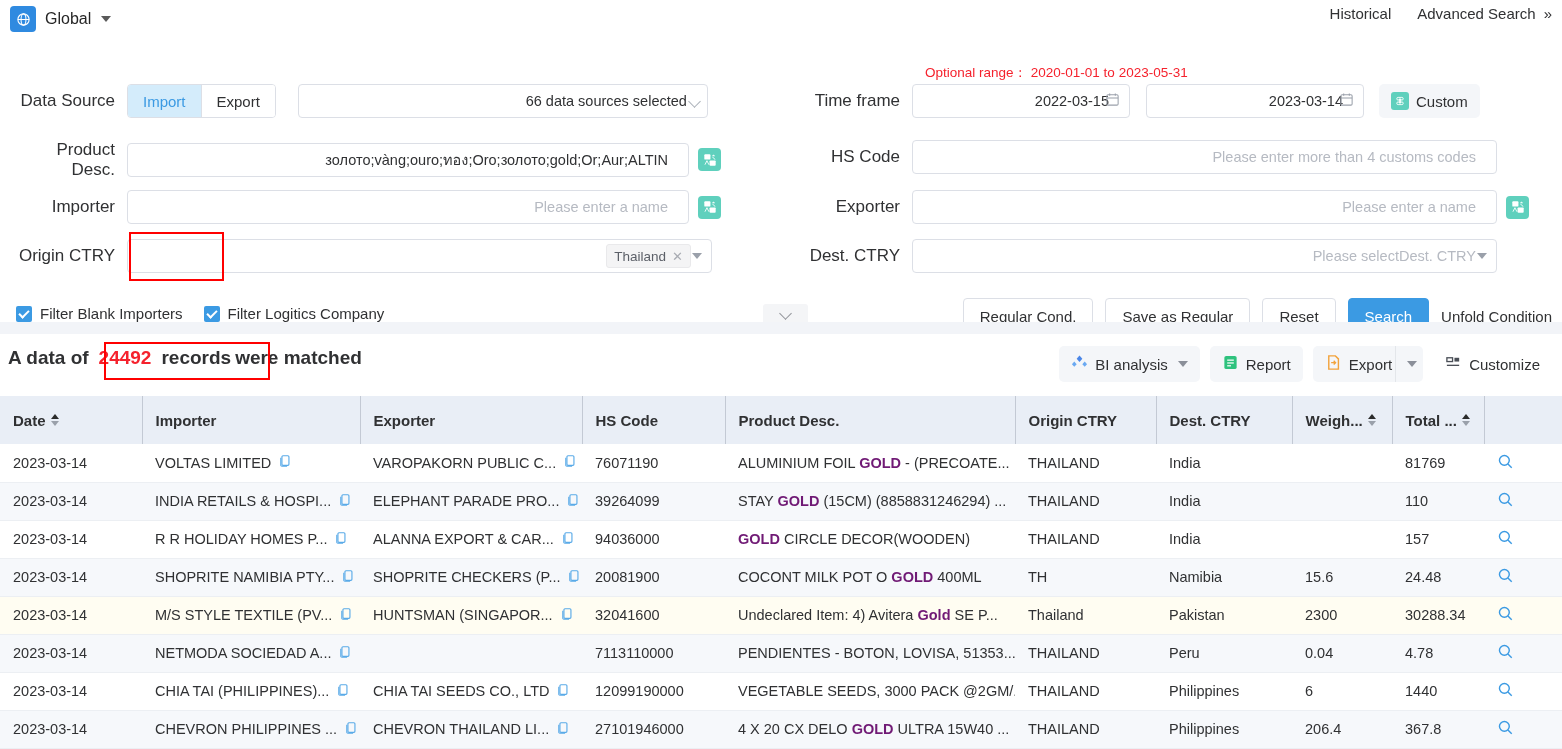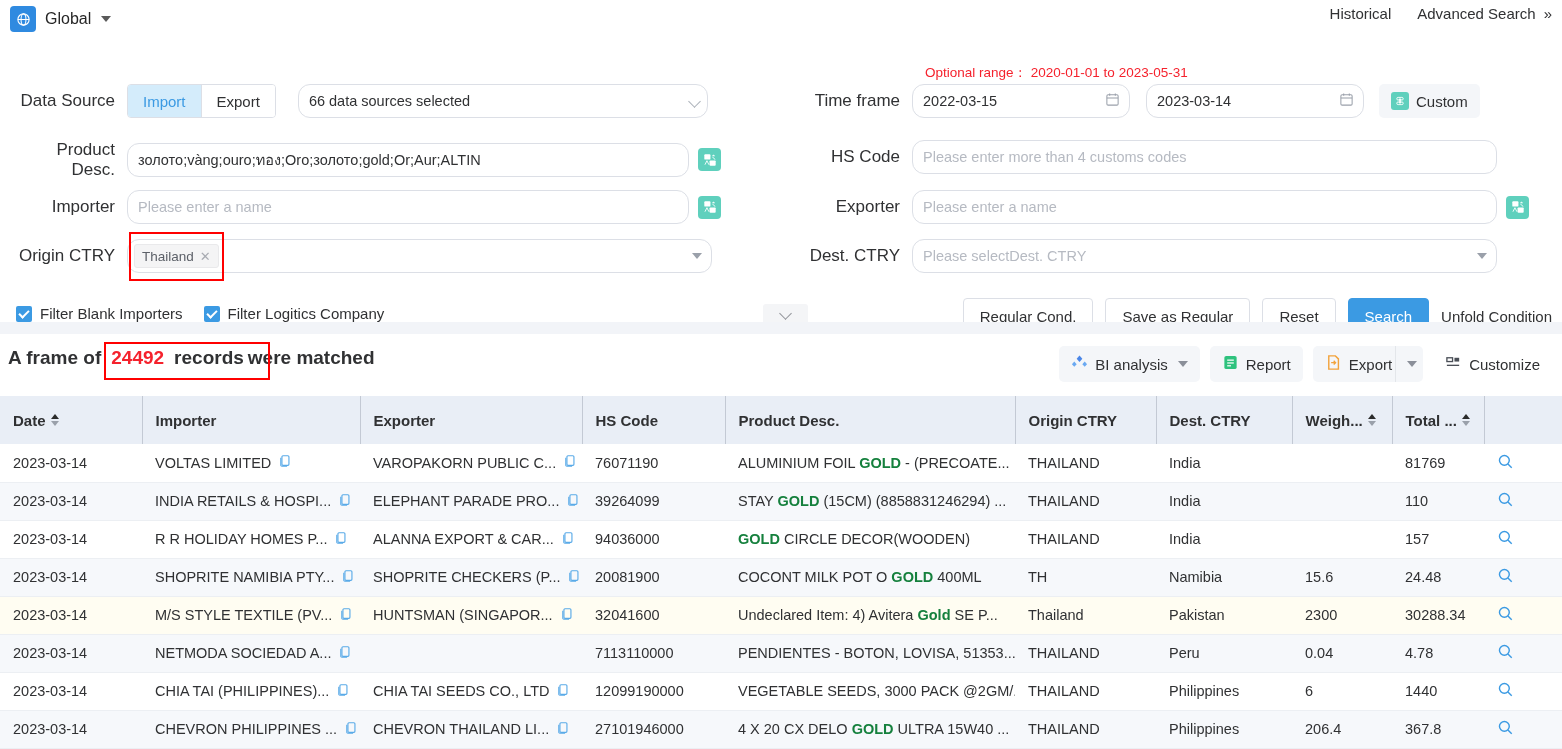--- a/index.html
+++ b/index.html
@@ -50,23 +50,23 @@
   }
 
   .lbl {
     font-size: 17px; color: #303133;
     text-align: right; line-height: 1.15;
   }
 
   .row { position: absolute; display: flex; align-items: center; }
 
   .field {
-    height: 34px; border: 1px solid #dcdfe6; border-radius: 12px;
+    height: 34px; border: 1px solid #dcdfe6; border-radius: 4px;
     background: #fff; display: flex; align-items: center;
-    padding: 0 10px; font-size: 14.5px; position: relative;
+    padding: 0 20px; font-size: 14.5px; position: relative; justify-content: flex-end;
   }
   .field .ph { color: #b6bac2; }
   .field .val { color: #303133; }
 
   .seg {
     display: flex; height: 34px;
     border: 1px solid #dcdfe6; border-radius: 4px; overflow: hidden;
   }
   .seg div {
     display:flex; align-items:center; justify-content:center;
@@ -189,21 +189,21 @@
 
   tbody td {
     height: 38px; font-size: 14.5px; color: #303133; padding: 0 0 0 13px;
     border-bottom: 1px solid #eceff3; white-space: nowrap; overflow: hidden;
   }
   tbody tr.odd td { background: #ffffff; }
   tbody tr.even td { background: #f6f8fb; }
   tbody tr.hl td { background: #fffdf2; }
   .cellflex { display:flex; align-items:center; gap: 7px; }
   .copy-ic { color: #5aaae8; flex:none; cursor: pointer; }
-  .gold { color: #15803d; font-weight: bold; }
+  .gold { color: #701a75; font-weight: bold; }
   .mag { color: #3b9ae3; cursor:pointer; }
   .ellip { overflow:hidden; text-overflow:ellipsis; white-space:nowrap; }
 </style>
 </head>
 <body>
 
 <div class="app">
 
   <div class="topbar">
     <div class="globe-group">
@@ -372,21 +372,21 @@
       <button class="btn">Reset</button>
       <button class="btn btn-primary">Search</button>
       <span class="unfold">Unfold Condition</span>
     </div>
   </div>
 
   <div class="strip"></div>
 
   <div class="results">
     <div class="total">
-      <span>A frame of</span>
+      <span>A data of</span>
       <span class="num">24492</span>
       <span class="rec">records</span>
       <span>were matched</span>
     </div>
     <div class="total-box"></div>
 
     <div class="toolbar">
       <div class="tbtn">
         <span>
           <svg width="17" height="17" viewBox="0 0 18 18">

